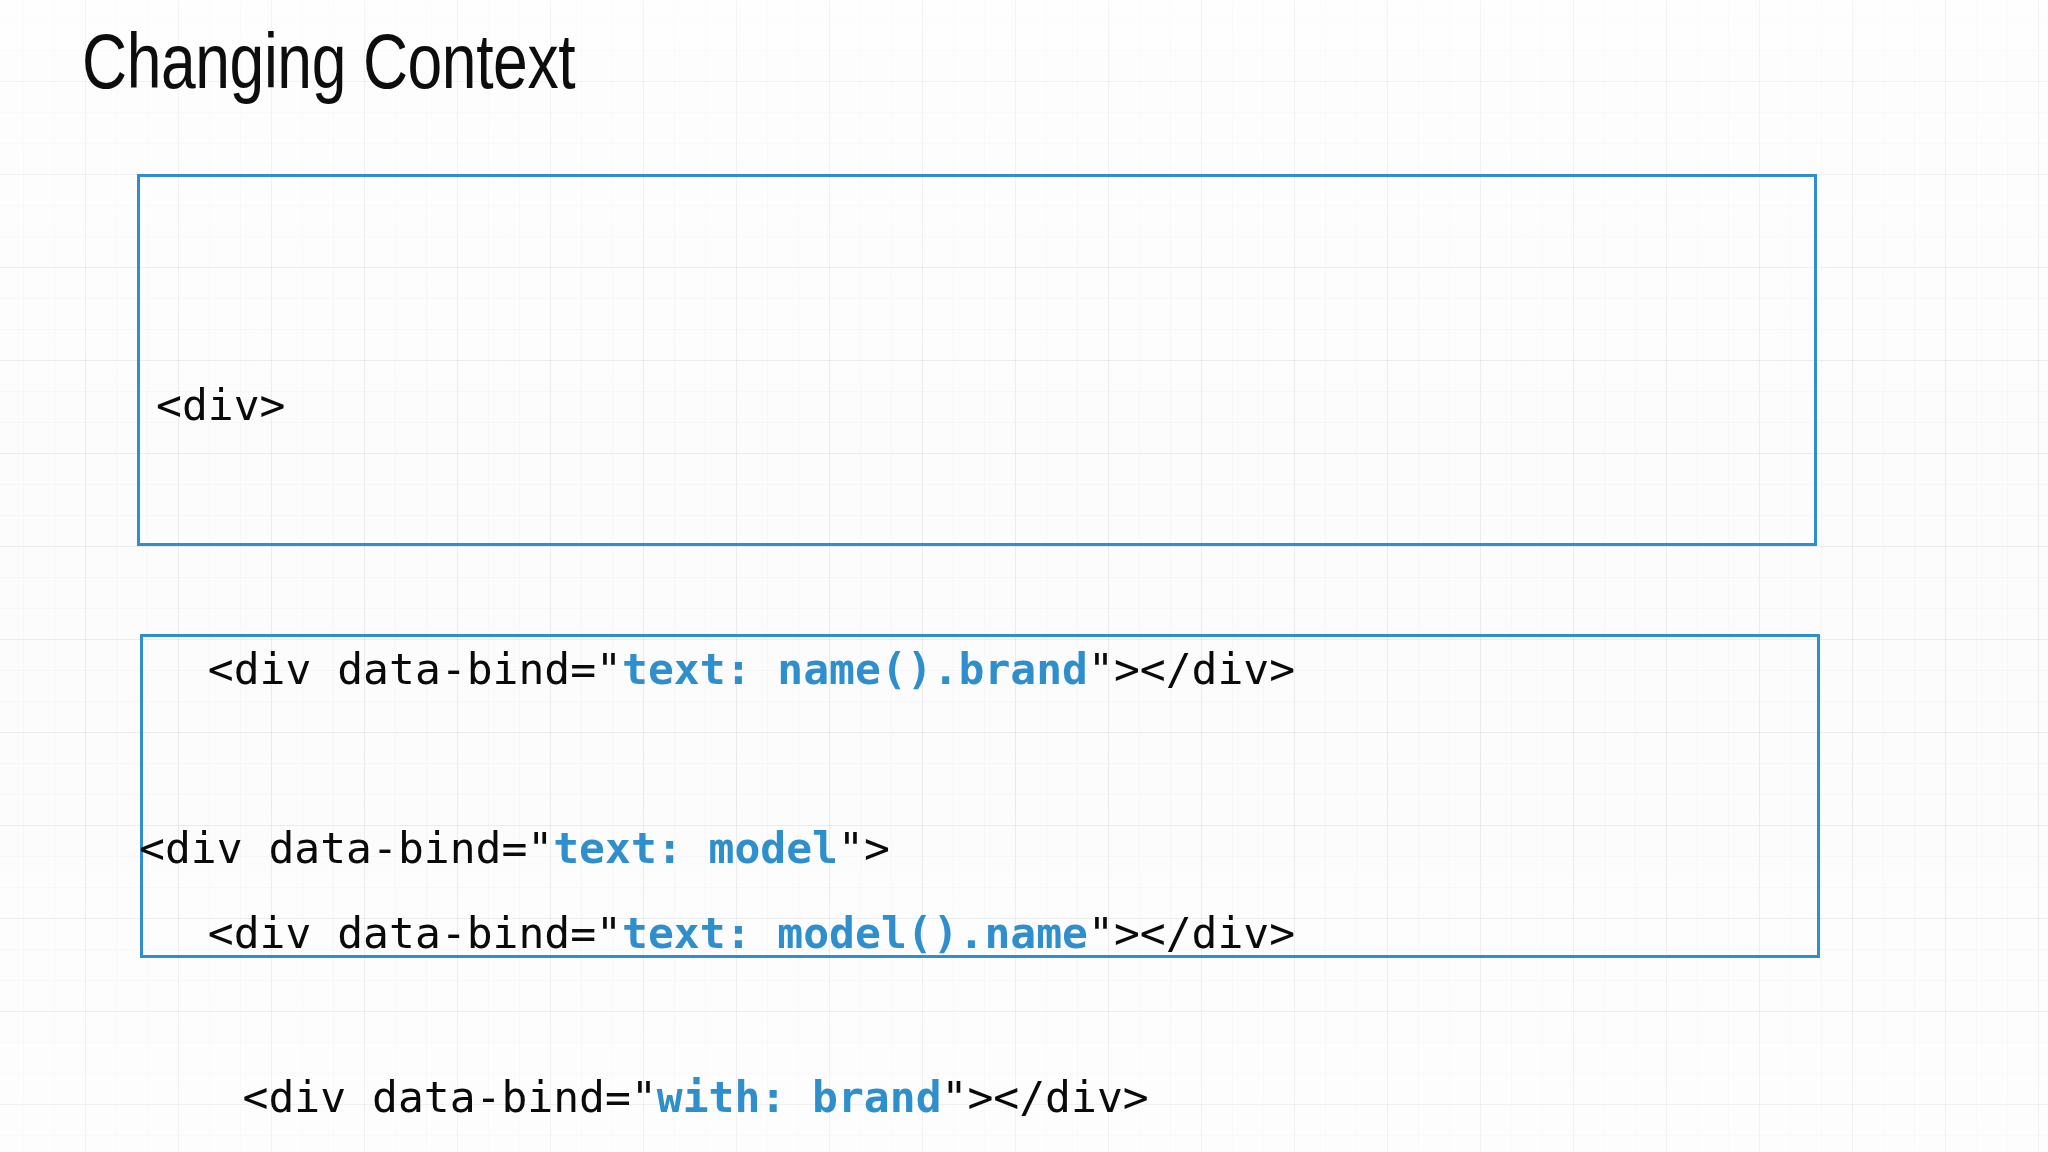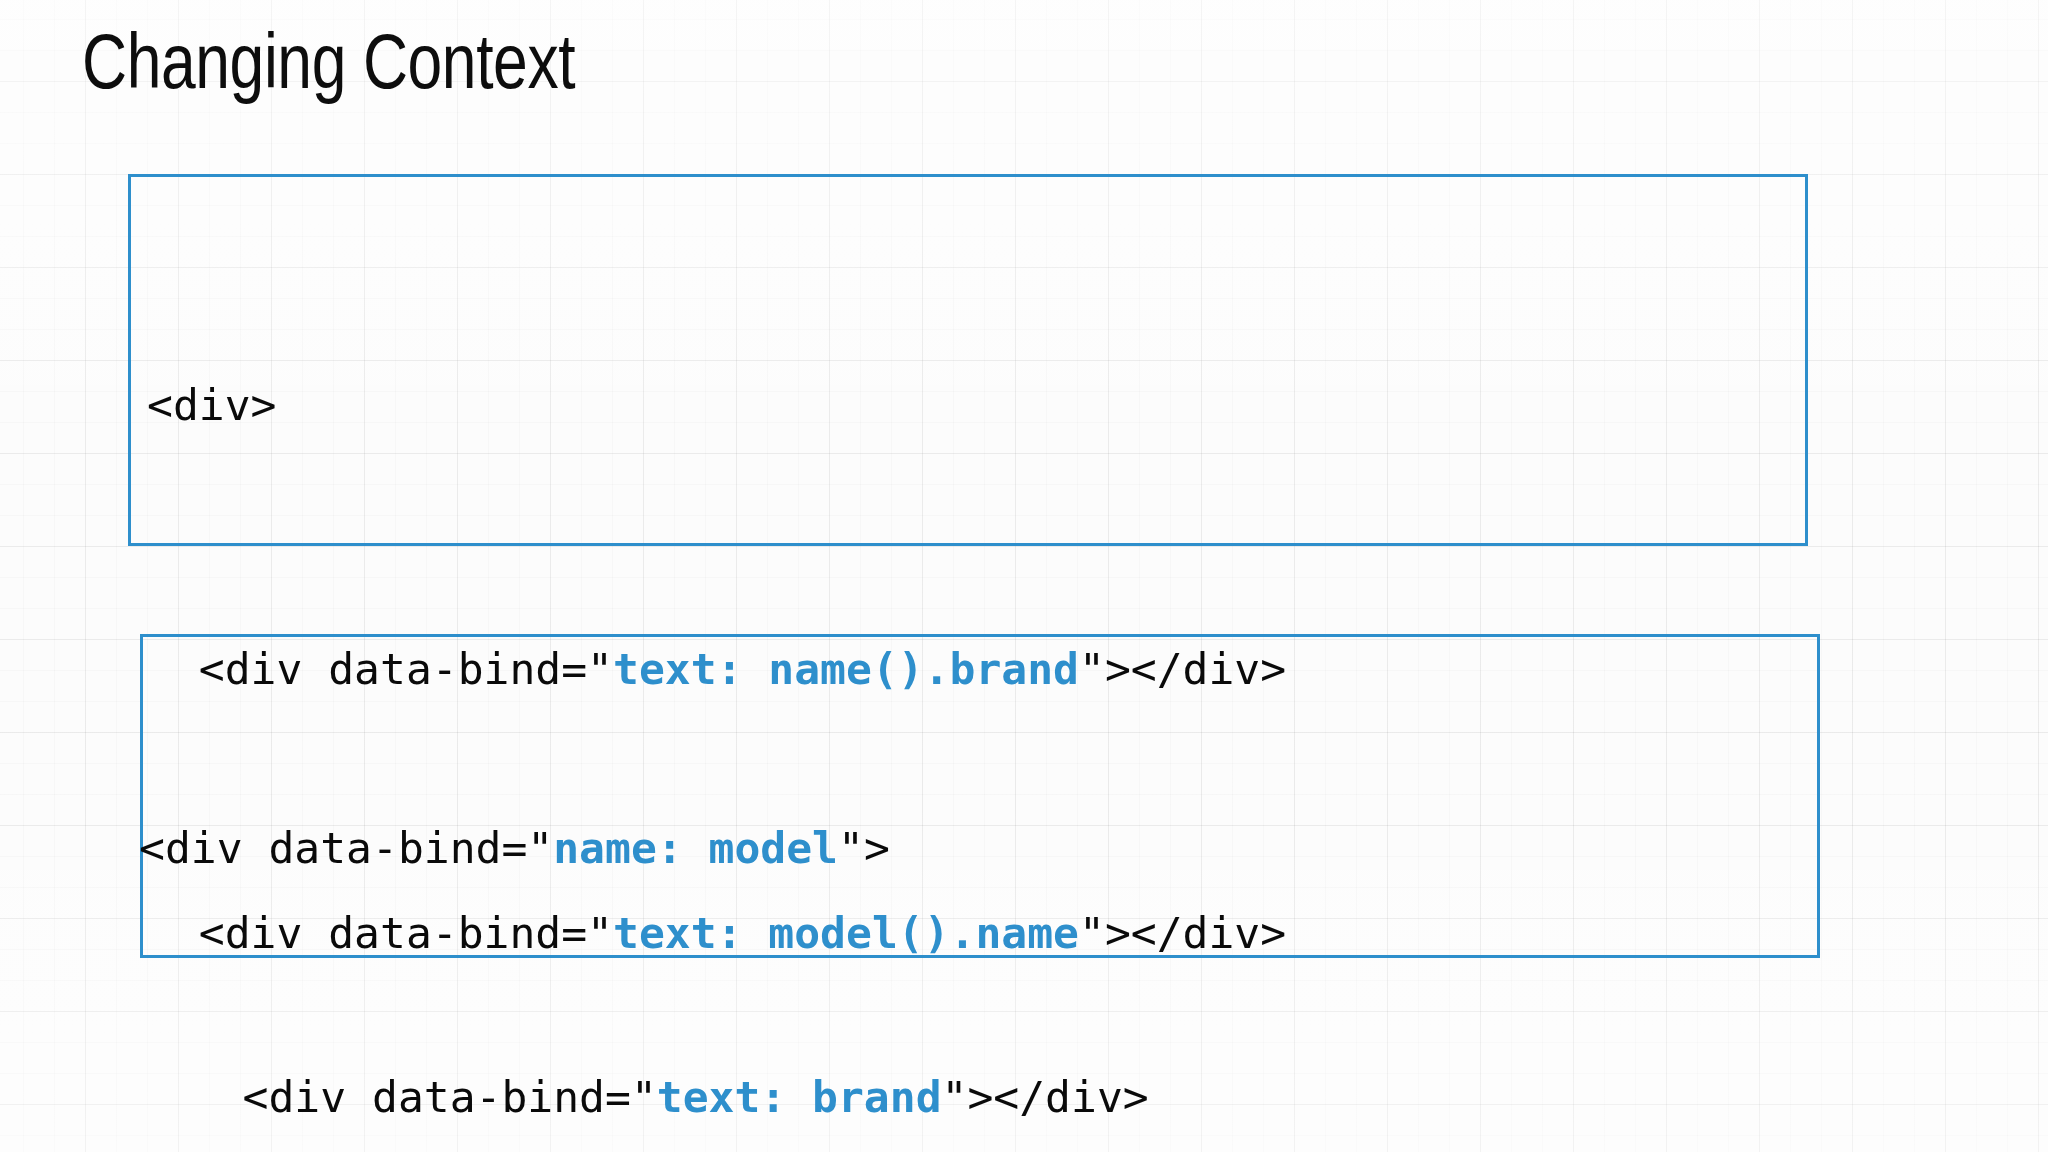--- a/index.html
+++ b/index.html
@@ -67,21 +67,21 @@
   }
 
   .code-box {
     position: absolute;
     border: 3px solid #2e8fcc;
     background: transparent;
     box-sizing: border-box;
   }
 
   #code-box-1 {
-    left: 128px;
+    left: 137px;
     top: 174px;
     width: 1680px;
     height: 372px;
   }
 
   #code-box-2 {
     left: 140px;
     top: 634px;
     width: 1680px;
     height: 324px;
@@ -130,20 +130,20 @@
     <div class="code-block" id="code-1">
       <span class="code-line"><span>&lt;div&gt;</span></span>
       <span class="code-line"><span>  &lt;div data-bind="</span><span class="tok-blue">text: name().brand</span><span>"&gt;&lt;/div&gt;</span></span>
       <span class="code-line"><span>  &lt;div data-bind="</span><span class="tok-blue">text: model().name</span><span>"&gt;&lt;/div&gt;</span></span>
       
     </div>
   </div>
 
   <div class="code-box" id="code-box-2">
     <div class="code-block" id="code-2">
-      <span class="code-line"><span>&lt;div data-bind="</span><span class="tok-blue">name: model</span><span>"&gt;</span></span>
-      <span class="code-line"><span>    &lt;div data-bind="</span><span class="tok-blue">text: brand</span><span>"&gt;&lt;/div&gt;</span></span>
+      <span class="code-line"><span>&lt;div data-bind="</span><span class="tok-blue">text: model</span><span>"&gt;</span></span>
+      <span class="code-line"><span>    &lt;div data-bind="</span><span class="tok-blue">with: brand</span><span>"&gt;&lt;/div&gt;</span></span>
       
       
     </div>
   </div>
 
 </div>
 
 </body></html>

